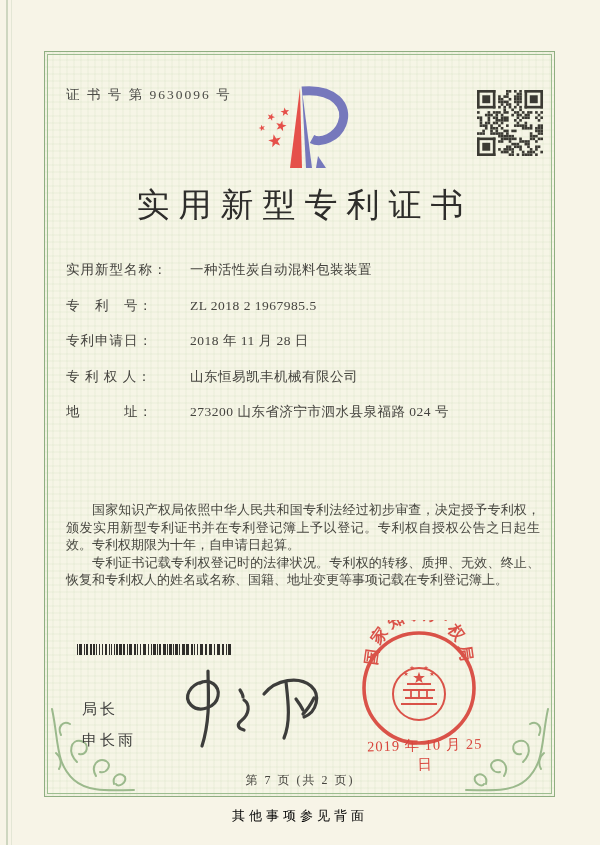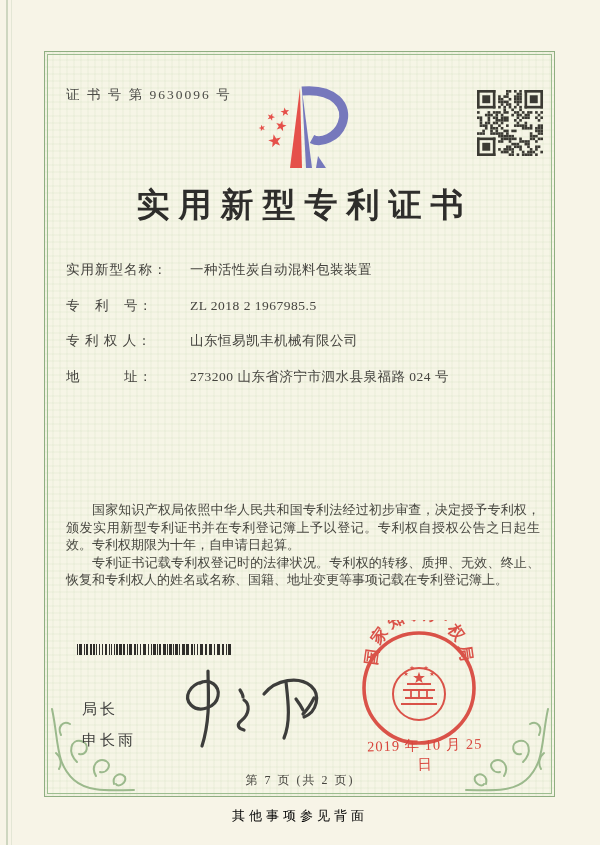--- a/index.html
+++ b/index.html
@@ -25,21 +25,21 @@
     content:"";position:absolute;inset:2px;border:1px solid #9dbd90;pointer-events:none;
   }
 
   .cert-no{position:absolute;left:66px;top:86px;font-size:13.5px;letter-spacing:2px;color:#4a4a46;}
 
   .logo{position:absolute;left:254px;top:82px;width:96px;height:92px;}
   .qr{position:absolute;left:477px;top:90px;width:66px;height:66px;}
 
   .title{
     position:absolute;left:0;right:0;top:183px;text-align:center;
-    font-size:33px;font-weight:700;letter-spacing:9px;text-indent:9px;color:#2e2d2b;
+    font-size:33px;font-weight:400;letter-spacing:9px;text-indent:9px;color:#2e2d2b;
   }
 
   .fields{position:absolute;left:66px;top:252px;width:474px;font-size:13.5px;color:#45443f;}
   .f-row{height:35.6px;line-height:35.6px;white-space:nowrap;}
   .f-label{display:inline-block;width:92px;letter-spacing:1px;}
   .f-value{letter-spacing:.5px;margin-left:32px;}
   .f-value-fixed{display:inline-block;width:142px;letter-spacing:.5px;}
 
   .paras{
     position:absolute;left:66px;top:501px;width:474px;
@@ -352,20 +352,23 @@
 <div class="title">实用新型专利证书</div>
 
 <div class="fields">
   <div class="f-row">
     <span class="f-label">实用新型名称：</span><span class="f-value">一种活性炭自动混料包装装置</span>
   </div>
   <div class="f-row">
     <span class="f-label">专　利　号：</span><span class="f-value">ZL 2018 2 1967985.5</span>
   </div>
   <div class="f-row">
+    <span class="f-label">专利申请日：</span><span class="f-value">2018 年 11 月 28 日</span>
+  </div>
+  <div class="f-row">
     <span class="f-label">专 利 权 人：</span><span class="f-value">山东恒易凯丰机械有限公司</span>
   </div>
   <div class="f-row">
     <span class="f-label">地　　　址：</span><span class="f-value">273200 山东省济宁市泗水县泉福路 024 号</span>
   </div>
 </div>
 
 <div class="paras">
   <p>国家知识产权局依照中华人民共和国专利法经过初步审查，决定授予专利权，颁发实用新型专利证书并在专利登记簿上予以登记。专利权自授权公告之日起生效。专利权期限为十年，自申请日起算。</p>
   <p>专利证书记载专利权登记时的法律状况。专利权的转移、质押、无效、终止、恢复和专利权人的姓名或名称、国籍、地址变更等事项记载在专利登记簿上。</p>

